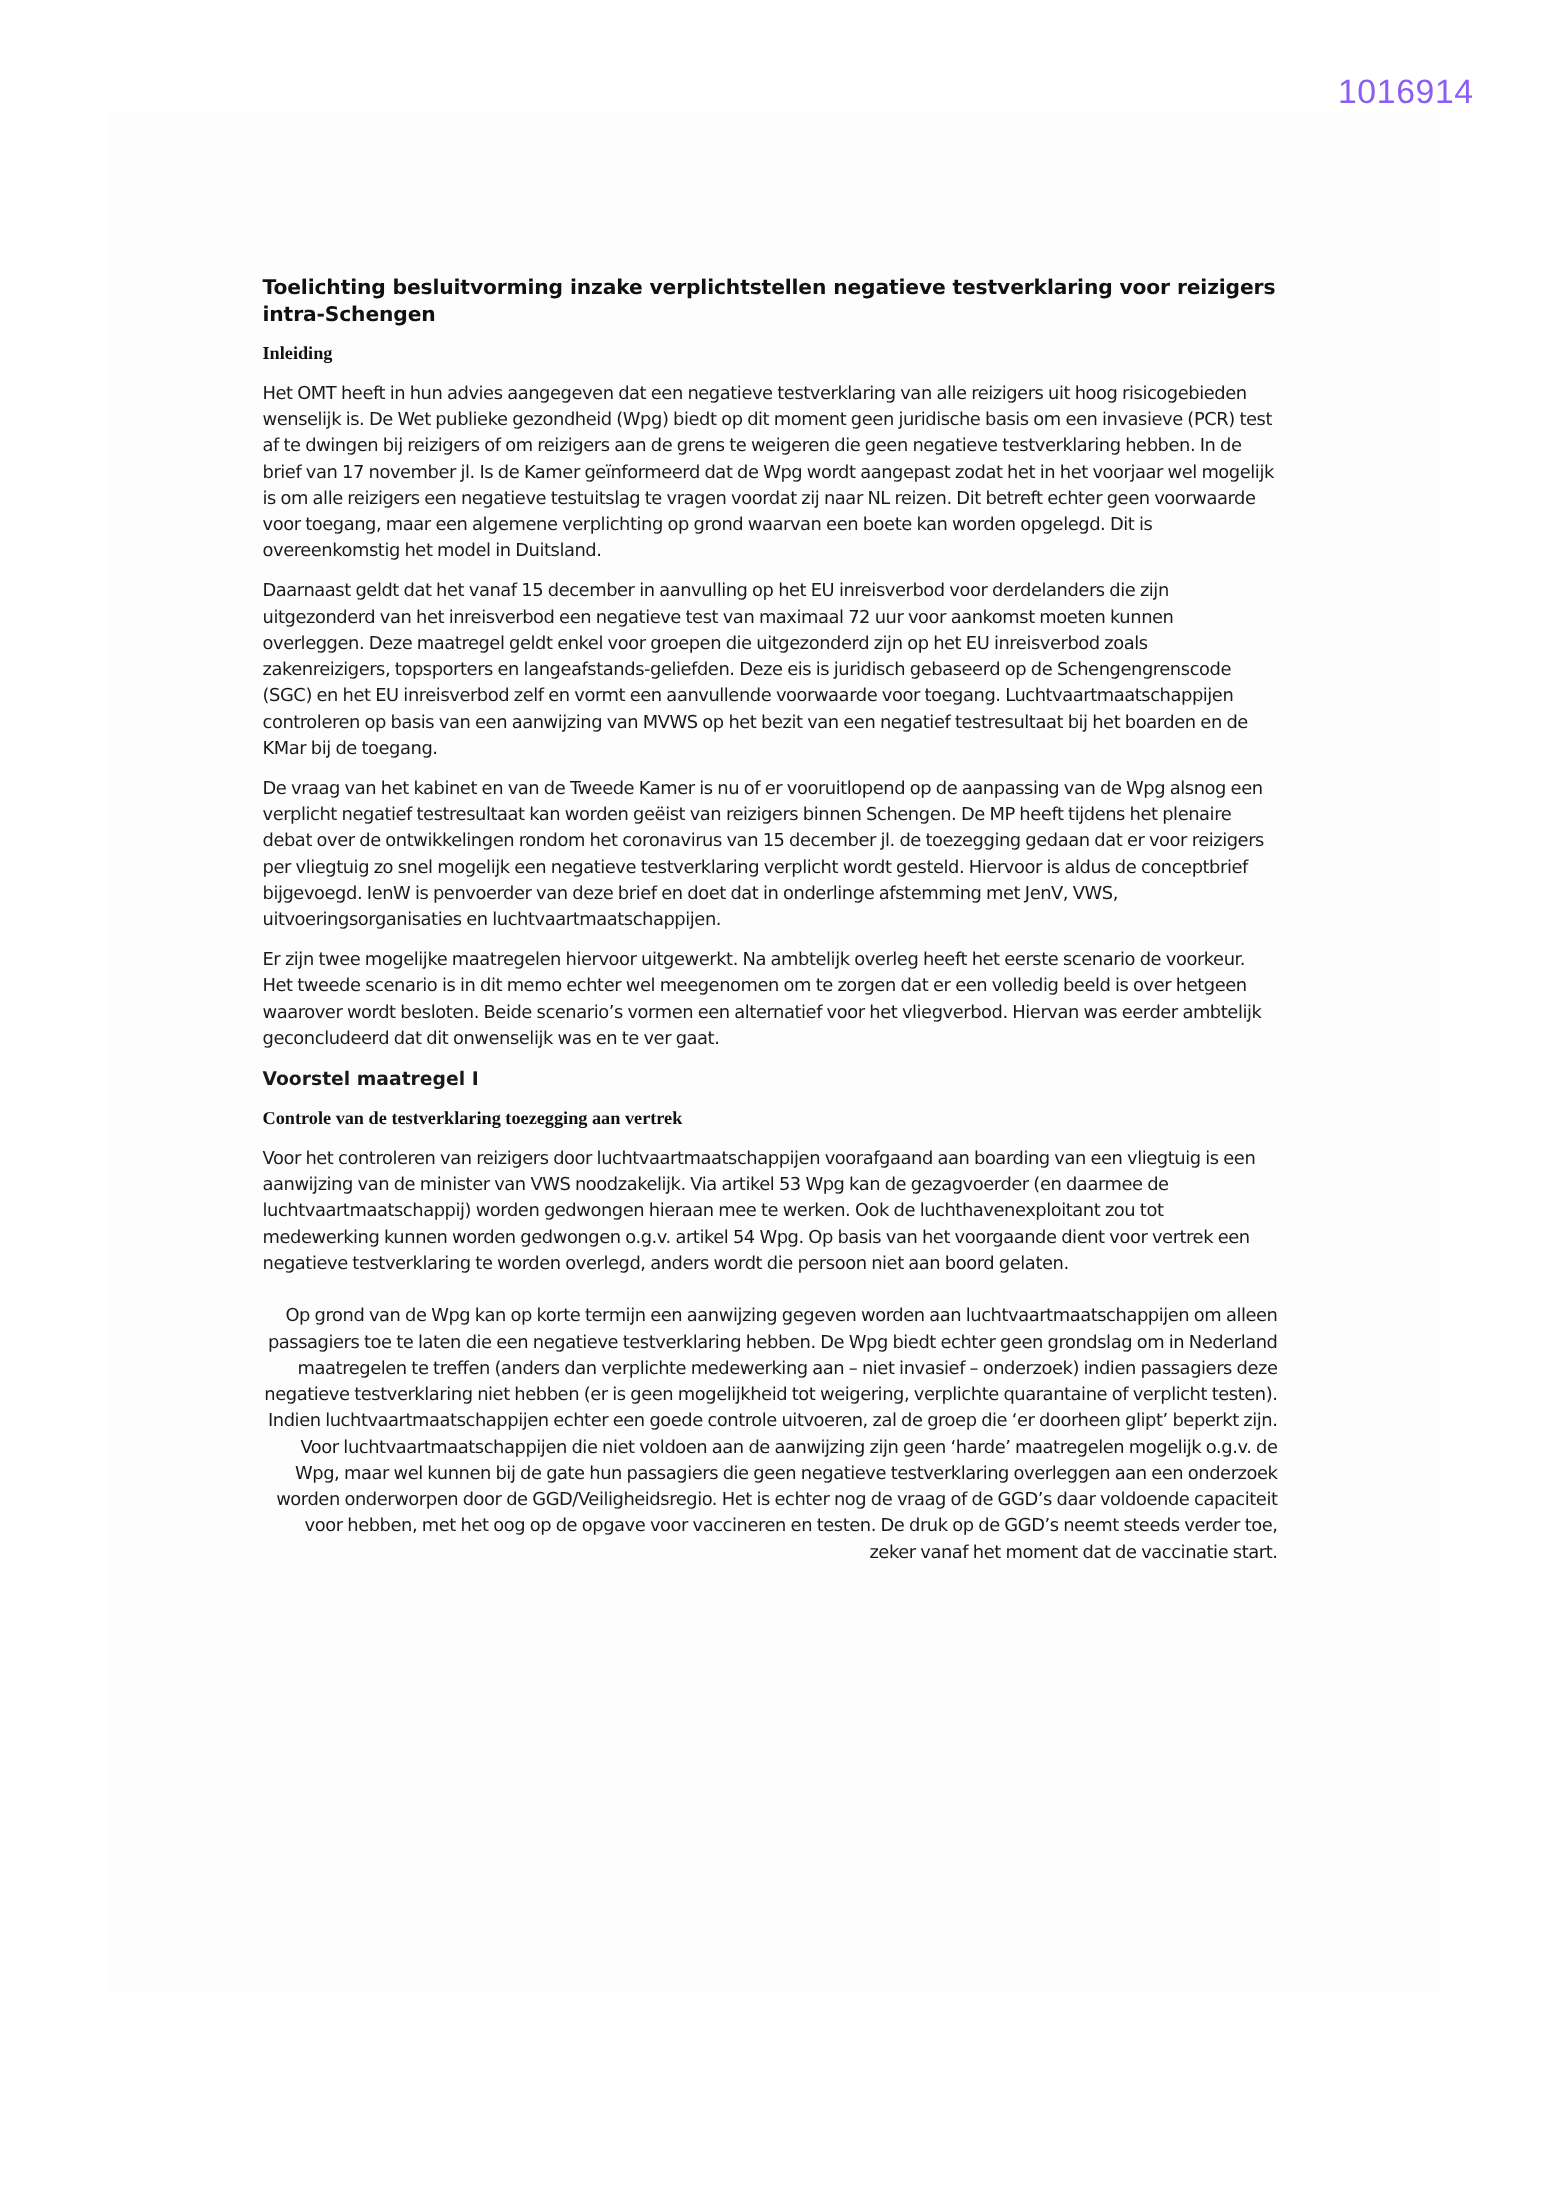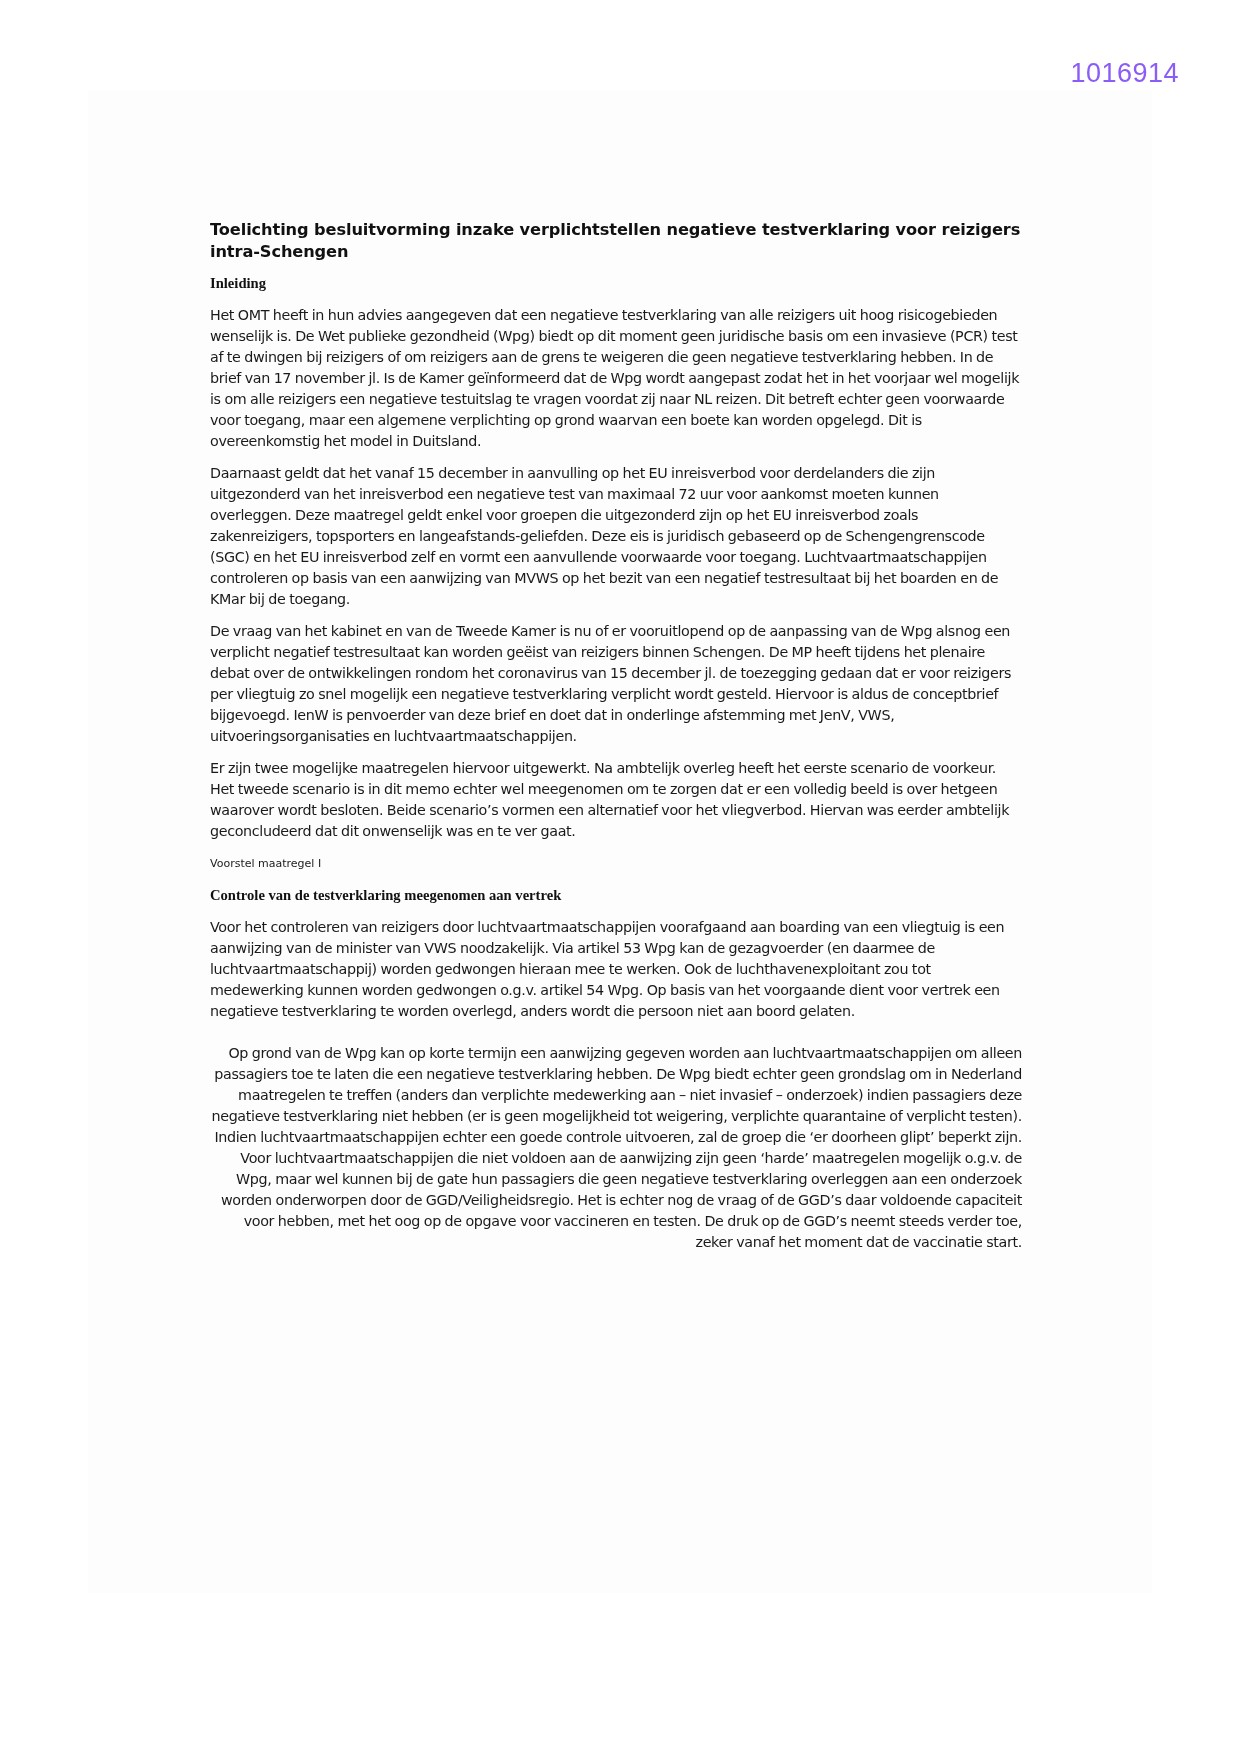--- a/index.html
+++ b/index.html
@@ -49,22 +49,22 @@
     }
     .section-heading {
       font-weight: bold;
       font-size: 14.6px;
       line-height: 21px;
       margin: 0 0 11px 0;
       color: #111;
       font-family: Liberation Serif, serif;
     }
     .plain-heading {
-      font-weight: normal;
-      font-size: 11px;
+      font-weight: bold;
+      font-size: 15px;
       line-height: 21px;
       margin: 0 0 11px 0;
     }
     p.body-para {
       font-size: 14.3px;
       line-height: 21px;
       margin: 0 0 11px 0;
       letter-spacing: -0.35px;
       word-spacing: -0.5px;
     }
@@ -85,17 +85,17 @@
 
   <h2 class="section-heading">Inleiding</h2>
 
   <p class="body-para">Het OMT heeft in hun advies aangegeven dat een negatieve testverklaring van alle reizigers uit hoog risicogebieden wenselijk is. De Wet publieke gezondheid (Wpg) biedt op dit moment geen juridische basis om een invasieve (PCR) test af te dwingen bij reizigers of om reizigers aan de grens te weigeren die geen negatieve testverklaring hebben. In de brief van 17 november jl. Is de Kamer geïnformeerd dat de Wpg wordt aangepast zodat het in het voorjaar wel mogelijk is om alle reizigers een negatieve testuitslag te vragen voordat zij naar NL reizen. Dit betreft echter geen voorwaarde voor toegang, maar een algemene verplichting op grond waarvan een boete kan worden opgelegd. Dit is overeenkomstig het model in Duitsland.</p>
   <p class="body-para">Daarnaast geldt dat het vanaf 15 december in aanvulling op het EU inreisverbod voor derdelanders die zijn uitgezonderd van het inreisverbod een negatieve test van maximaal 72 uur voor aankomst moeten kunnen overleggen. Deze maatregel geldt enkel voor groepen die uitgezonderd zijn op het EU inreisverbod zoals zakenreizigers, topsporters en langeafstands-geliefden. Deze eis is juridisch gebaseerd op de Schengengrenscode (SGC) en het EU inreisverbod zelf en vormt een aanvullende voorwaarde voor toegang. Luchtvaartmaatschappijen controleren op basis van een aanwijzing van MVWS op het bezit van een negatief testresultaat bij het boarden en de KMar bij de toegang.</p>
   <p class="body-para">De vraag van het kabinet en van de Tweede Kamer is nu of er vooruitlopend op de aanpassing van de Wpg alsnog een verplicht negatief testresultaat kan worden geëist van reizigers binnen Schengen. De MP heeft tijdens het plenaire debat over de ontwikkelingen rondom het coronavirus van 15 december jl. de toezegging gedaan dat er voor reizigers per vliegtuig zo snel mogelijk een negatieve testverklaring verplicht wordt gesteld. Hiervoor is aldus de conceptbrief bijgevoegd. IenW is penvoerder van deze brief en doet dat in onderlinge afstemming met JenV, VWS, uitvoeringsorganisaties en luchtvaartmaatschappijen.</p>
   <p class="body-para">Er zijn twee mogelijke maatregelen hiervoor uitgewerkt. Na ambtelijk overleg heeft het eerste scenario de voorkeur. Het tweede scenario is in dit memo echter wel meegenomen om te zorgen dat er een volledig beeld is over hetgeen waarover wordt besloten. Beide scenario’s vormen een alternatief voor het vliegverbod. Hiervan was eerder ambtelijk geconcludeerd dat dit onwenselijk was en te ver gaat.</p>
 
   <div class="plain-heading">Voorstel maatregel I</div>
 
-  <h2 class="section-heading">Controle van de testverklaring meegenomen aan vertrek</h2>
+  <h2 class="section-heading">Controle van de testverklaring toezegging aan vertrek</h2>
 
   <p class="body-para">Voor het controleren van reizigers door luchtvaartmaatschappijen voorafgaand aan boarding van een vliegtuig is een aanwijzing van de minister van VWS noodzakelijk. Via artikel 53 Wpg kan de gezagvoerder (en daarmee de luchtvaartmaatschappij) worden gedwongen hieraan mee te werken. Ook de luchthavenexploitant zou tot medewerking kunnen worden gedwongen o.g.v. artikel 54 Wpg. Op basis van het voorgaande dient voor vertrek een negatieve testverklaring te worden overlegd, anders wordt die persoon niet aan boord gelaten.</p>
   <p class="body-para gap-extra">Op grond van de Wpg kan op korte termijn een aanwijzing gegeven worden aan luchtvaartmaatschappijen om alleen passagiers toe te laten die een negatieve testverklaring hebben. De Wpg biedt echter geen grondslag om in Nederland maatregelen te treffen (anders dan verplichte medewerking aan – niet invasief – onderzoek) indien passagiers deze negatieve testverklaring niet hebben (er is geen mogelijkheid tot weigering, verplichte quarantaine of verplicht testen). Indien luchtvaartmaatschappijen echter een goede controle uitvoeren, zal de groep die ‘er doorheen glipt’ beperkt zijn. Voor luchtvaartmaatschappijen die niet voldoen aan de aanwijzing zijn geen ‘harde’ maatregelen mogelijk o.g.v. de Wpg, maar wel kunnen bij de gate hun passagiers die geen negatieve testverklaring overleggen aan een onderzoek worden onderworpen door de GGD/Veiligheidsregio. Het is echter nog de vraag of de GGD’s daar voldoende capaciteit voor hebben, met het oog op de opgave voor vaccineren en testen. De druk op de GGD’s neemt steeds verder toe, zeker vanaf het moment dat de vaccinatie start.</p>
 </div>
 
 </body></html>

